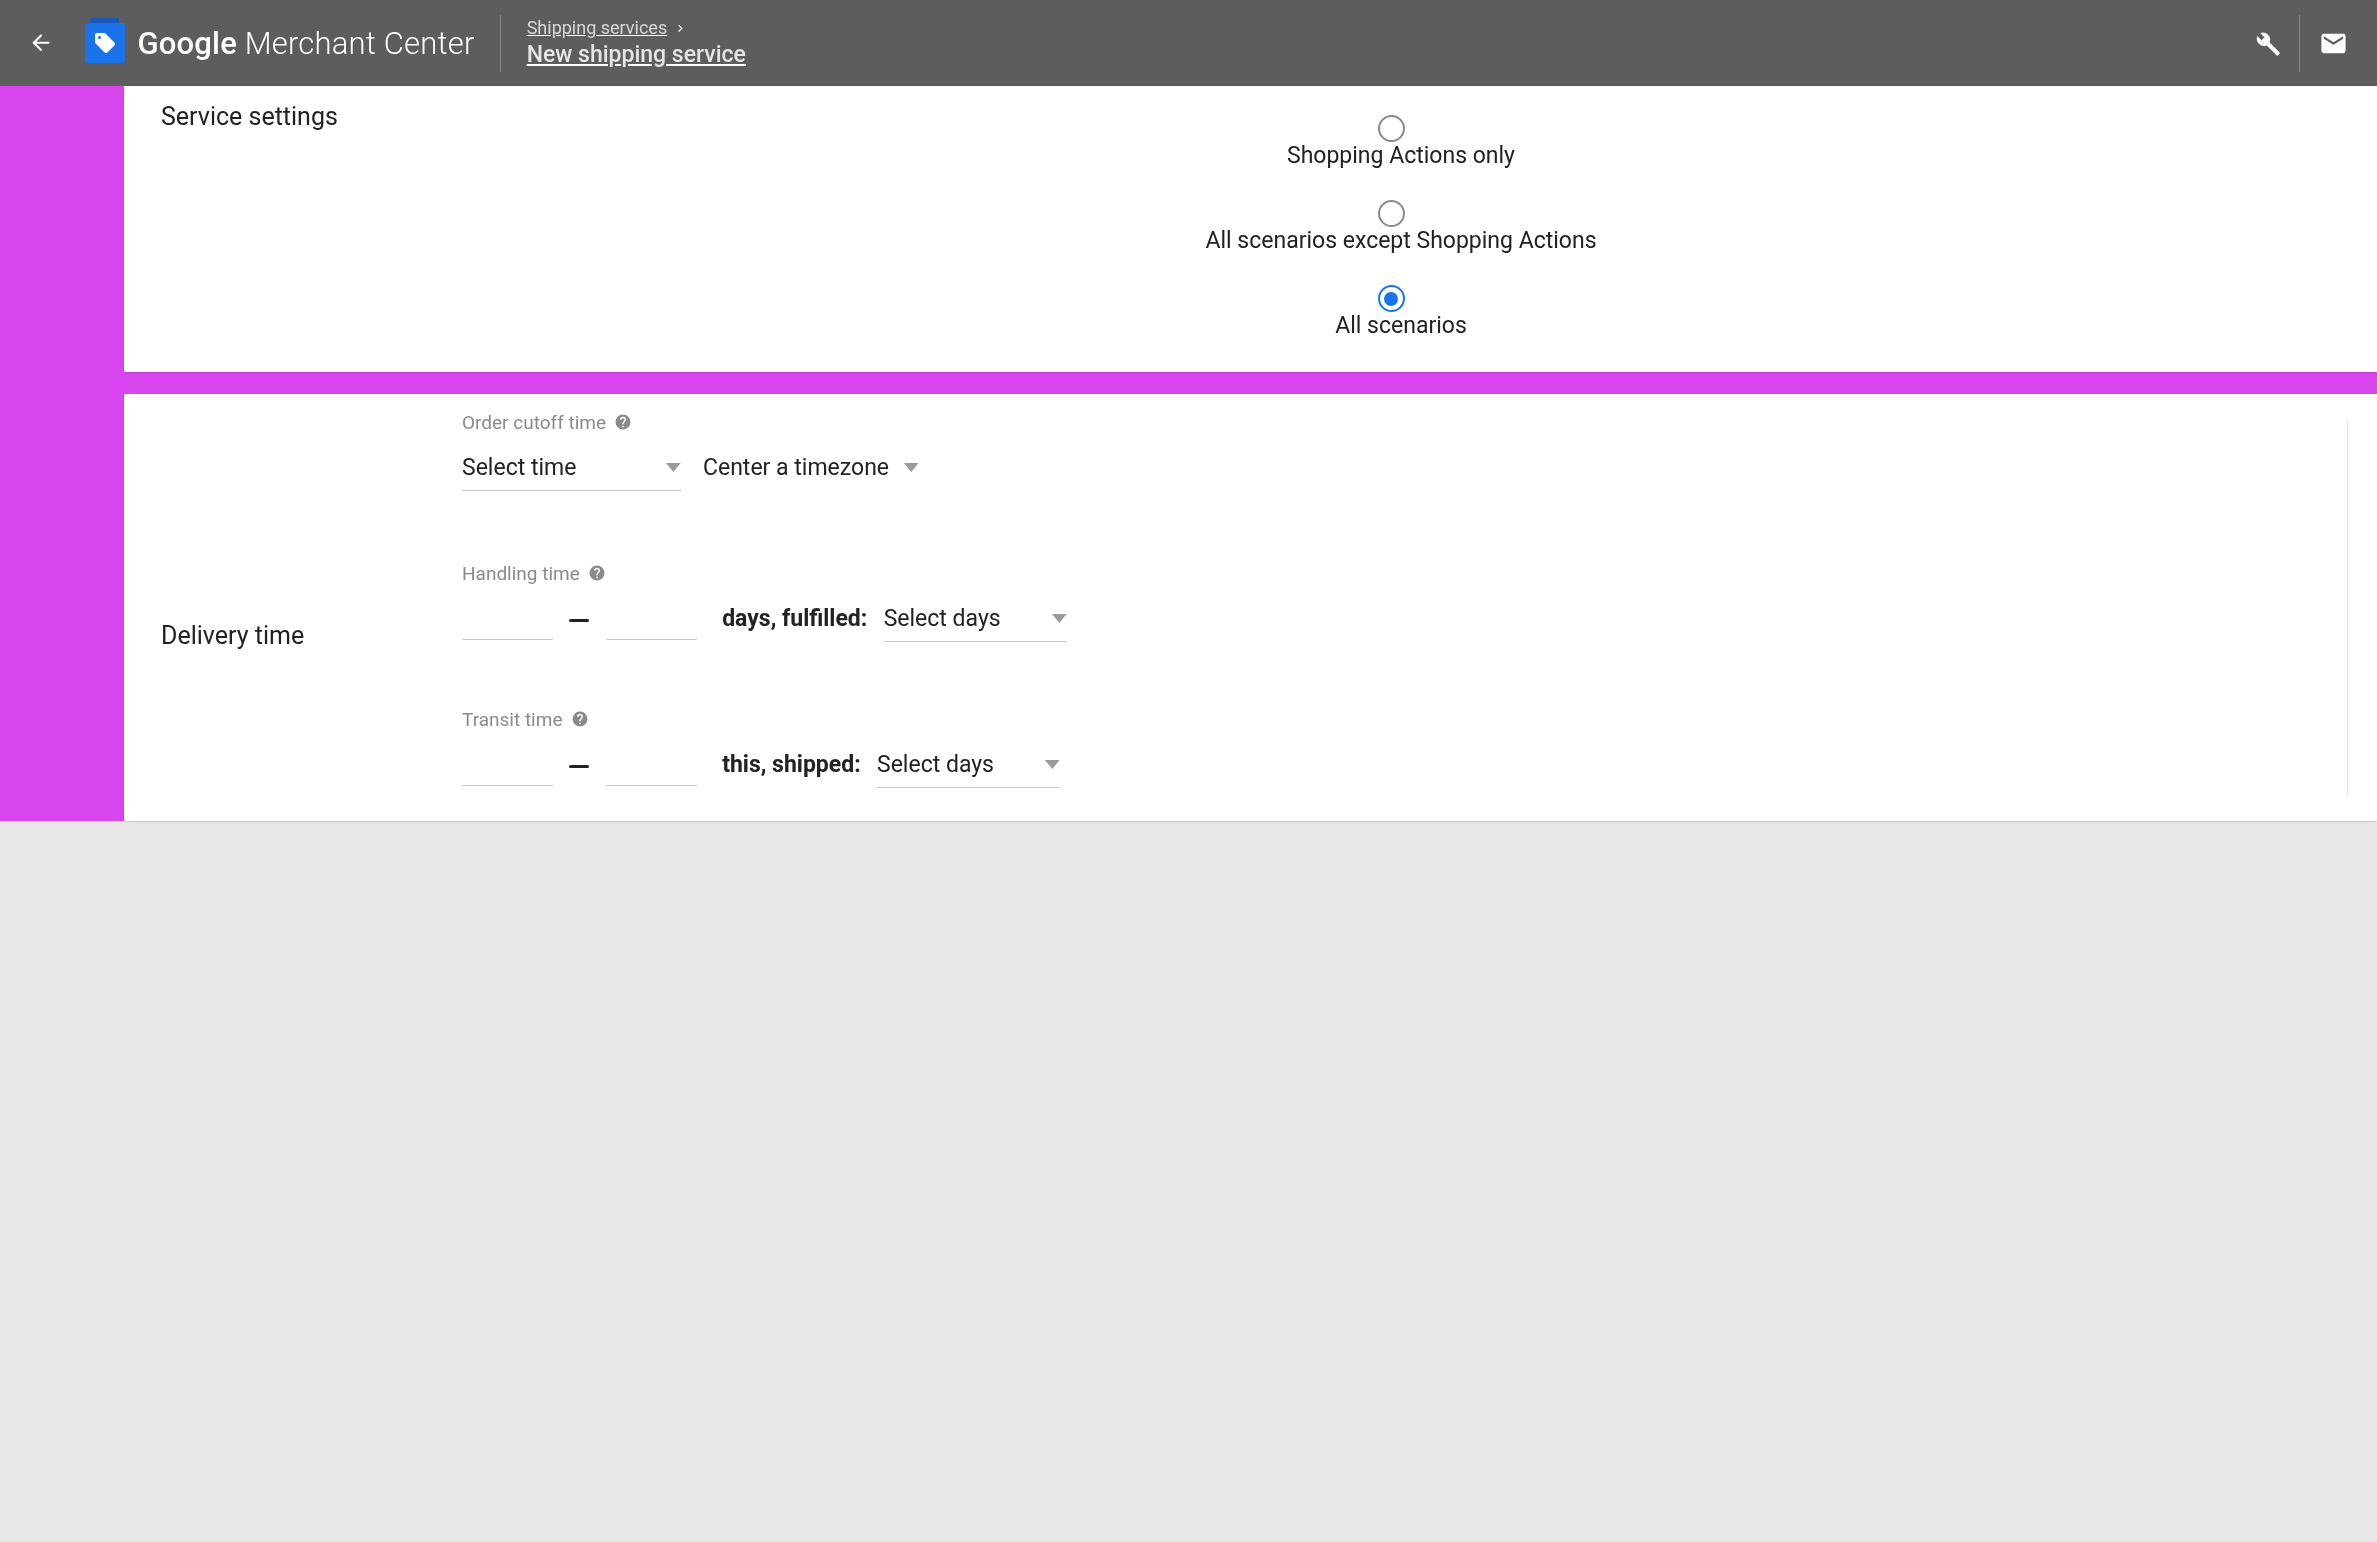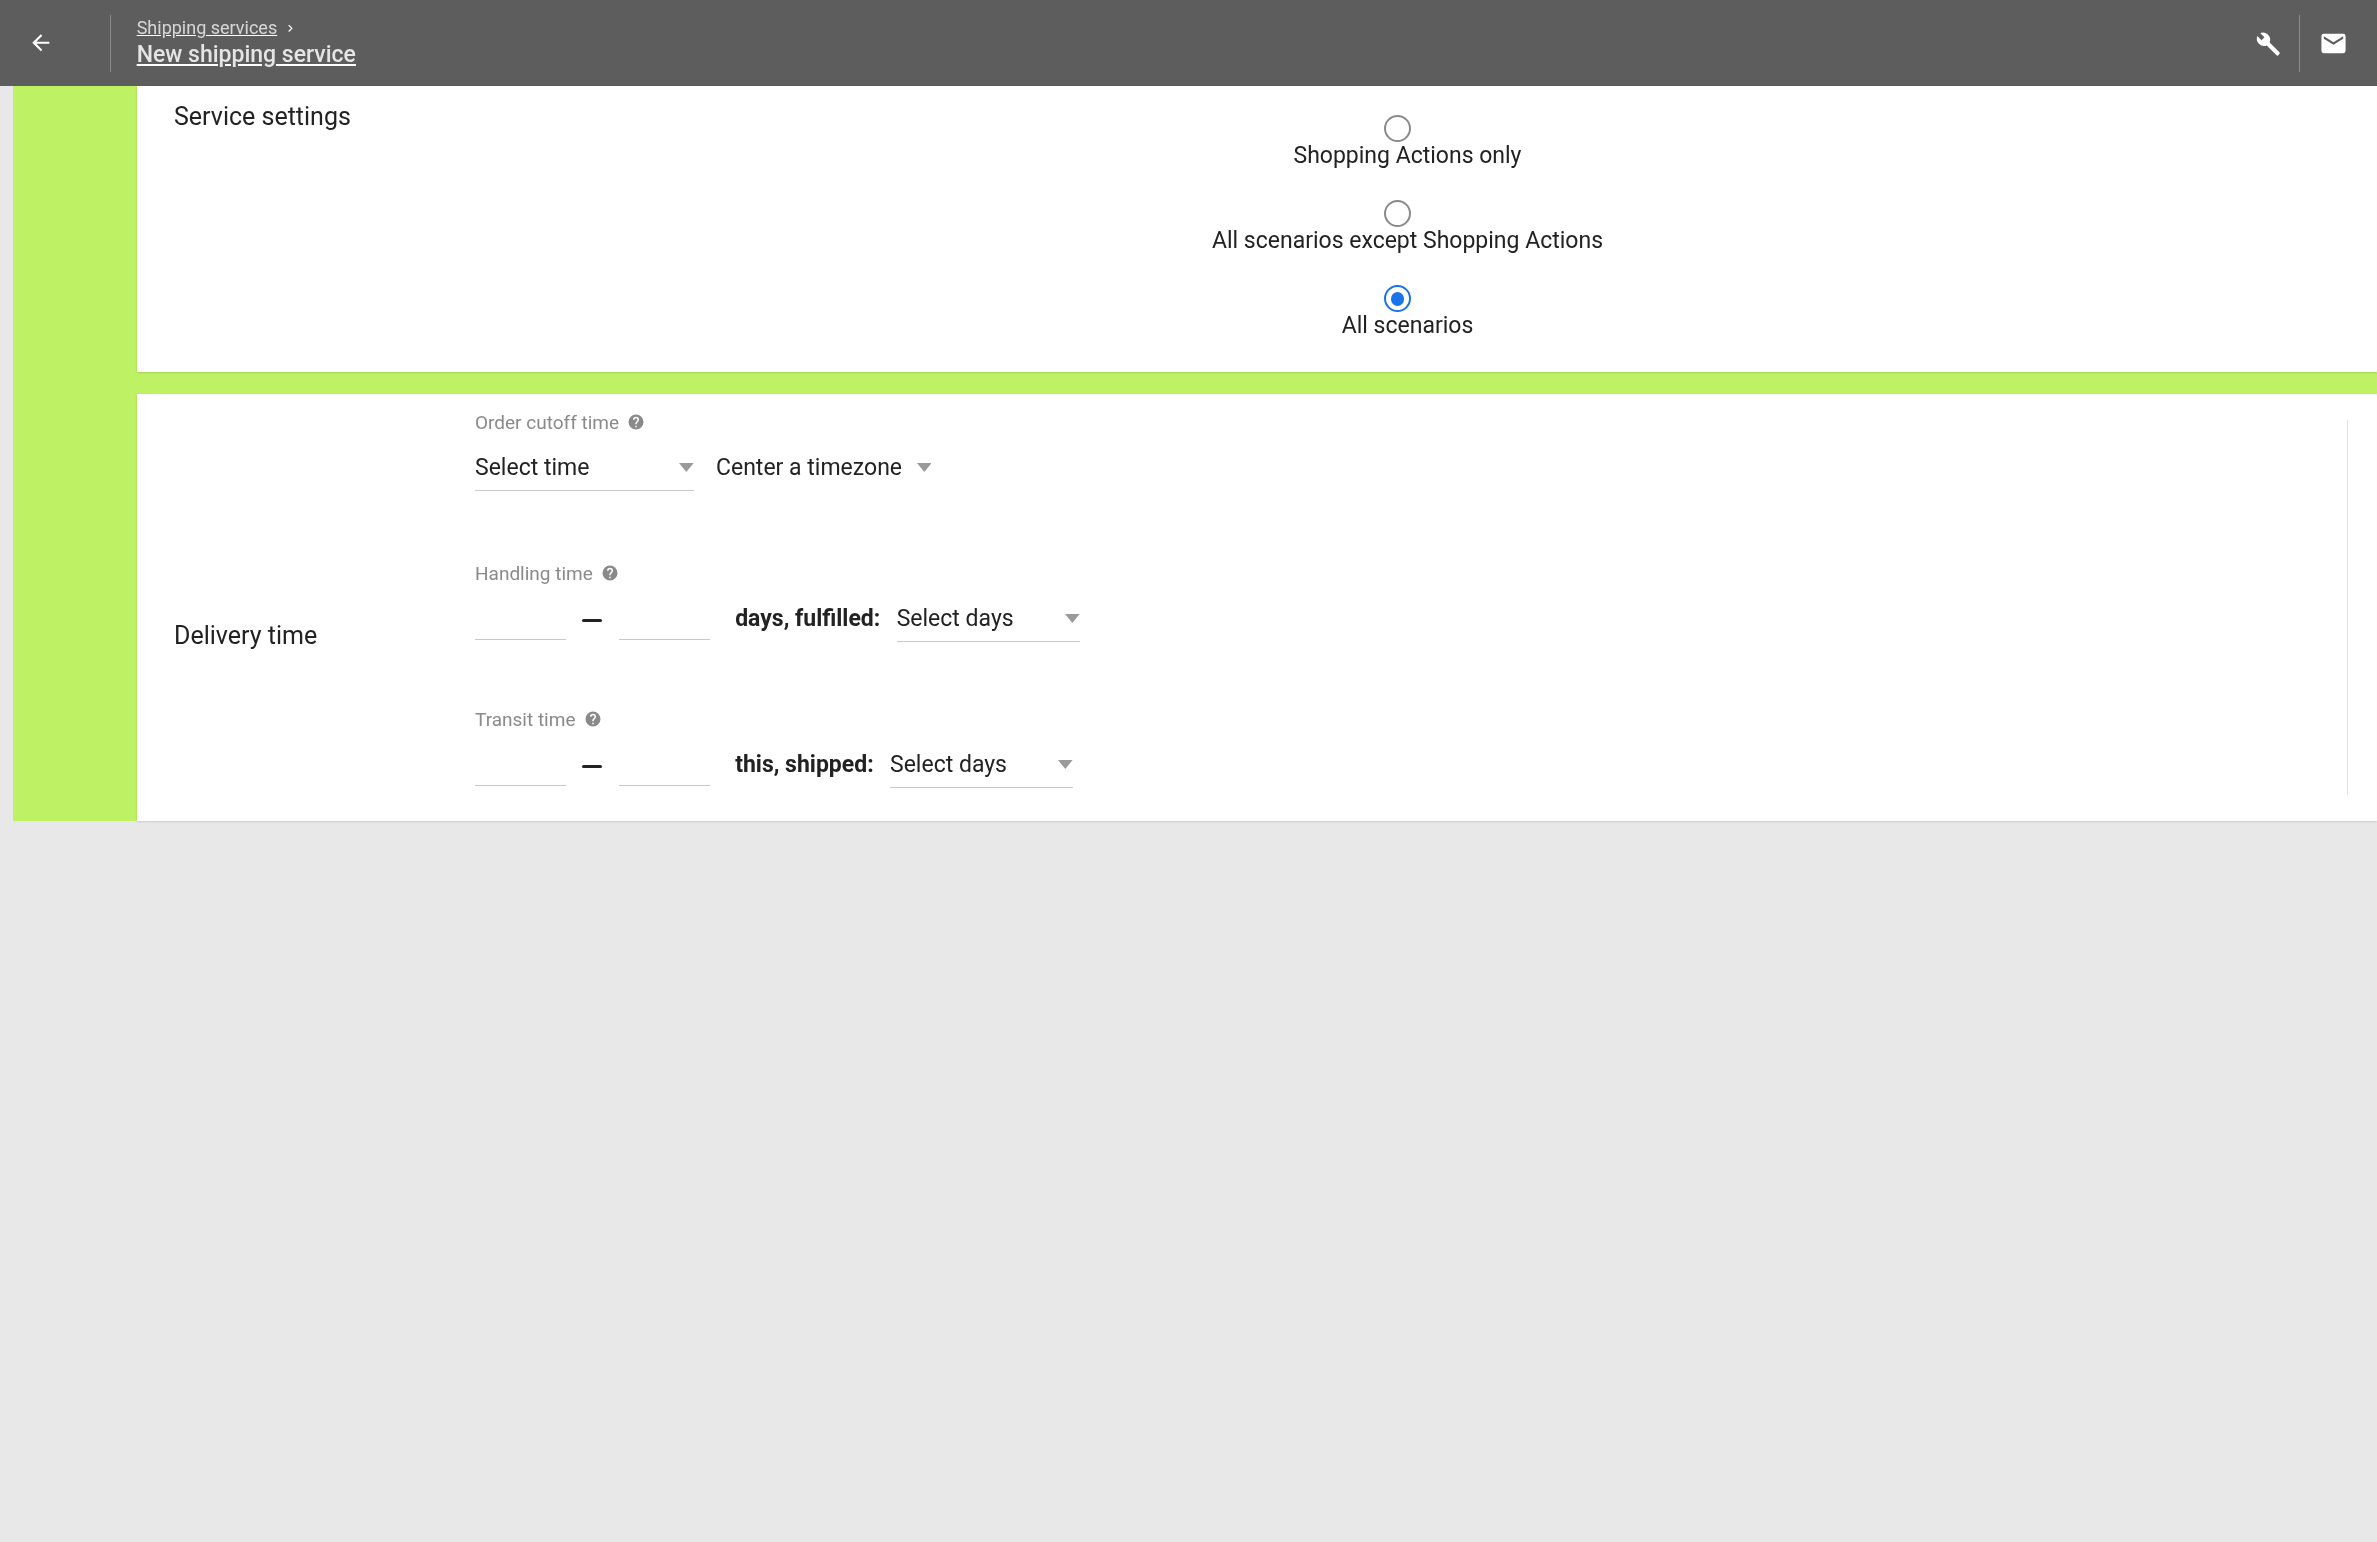--- a/index.html
+++ b/index.html
@@ -82,23 +82,22 @@
   .header .spacer { flex: 1; }
   .header .tool-icons { display: flex; align-items: center; }
   .header .tool-icons .tool {
     width: 44px; height: 44px;
     display: flex; align-items: center; justify-content: center;
     cursor: pointer;
   }
 
   
   .page {
-    background: #bef264;
+    background: #d946ef;
     padding: 0;
-    margin-left: 13px;
   }
 
   .card {
     background: #fff;
     margin-left: 124px;
     margin-right: 0;
     box-shadow: 0 0.9px 1.8px rgba(0,0,0,.10), 0 0.9px 2.7px rgba(0,0,0,.06);
   }
   .card + .card { margin-top: 22px; }
 
@@ -219,20 +218,30 @@
 </head>
 <body>
 
 <div class="header">
   <div class="back-btn">
     <svg class="white" width="25.6" height="25.6" viewBox="0 0 24 24">
         <path d="M20 11H7.83l5.59-5.59L12 4l-8 8 8 8 1.41-1.41L7.83 13H20z"></path>
       </svg>
   </div>
 
+  <div class="logo-block">
+    <div class="tag-icon">
+      <svg class="white" width="24" height="24" viewBox="0 0 24 24">
+          <path d="M21.41 11.58 12.41 2.58A2 2 0 0 0 11 2H4a2 2 0 0 0-2 2v7a2 2 0 0 0 .59 1.41l9 9a2 2 0 0 0 2.83 0l7-7a2 2 0 0 0-.01-2.83zM6.5 8A1.5 1.5 0 1 1 8 6.5 1.5 1.5 0 0 1 6.5 8z"></path>
+        </svg>
+    </div>
+    <div class="product-name">
+      <span class="bold">Google</span><span> Merchant Center</span>
+    </div>
+  </div>
 
   <div class="vdiv"></div>
 
   <div class="breadcrumb">
     <div class="crumb-top">
       <span>Shipping services</span>
       <svg class="white" width="14.6" height="14.6" viewBox="0 0 24 24">
           <path d="M8.59 16.59 13.17 12 8.59 7.41 10 6l6 6-6 6z" fill="rgba(255,255,255,.75)"></path>
         </svg>
     </div>

